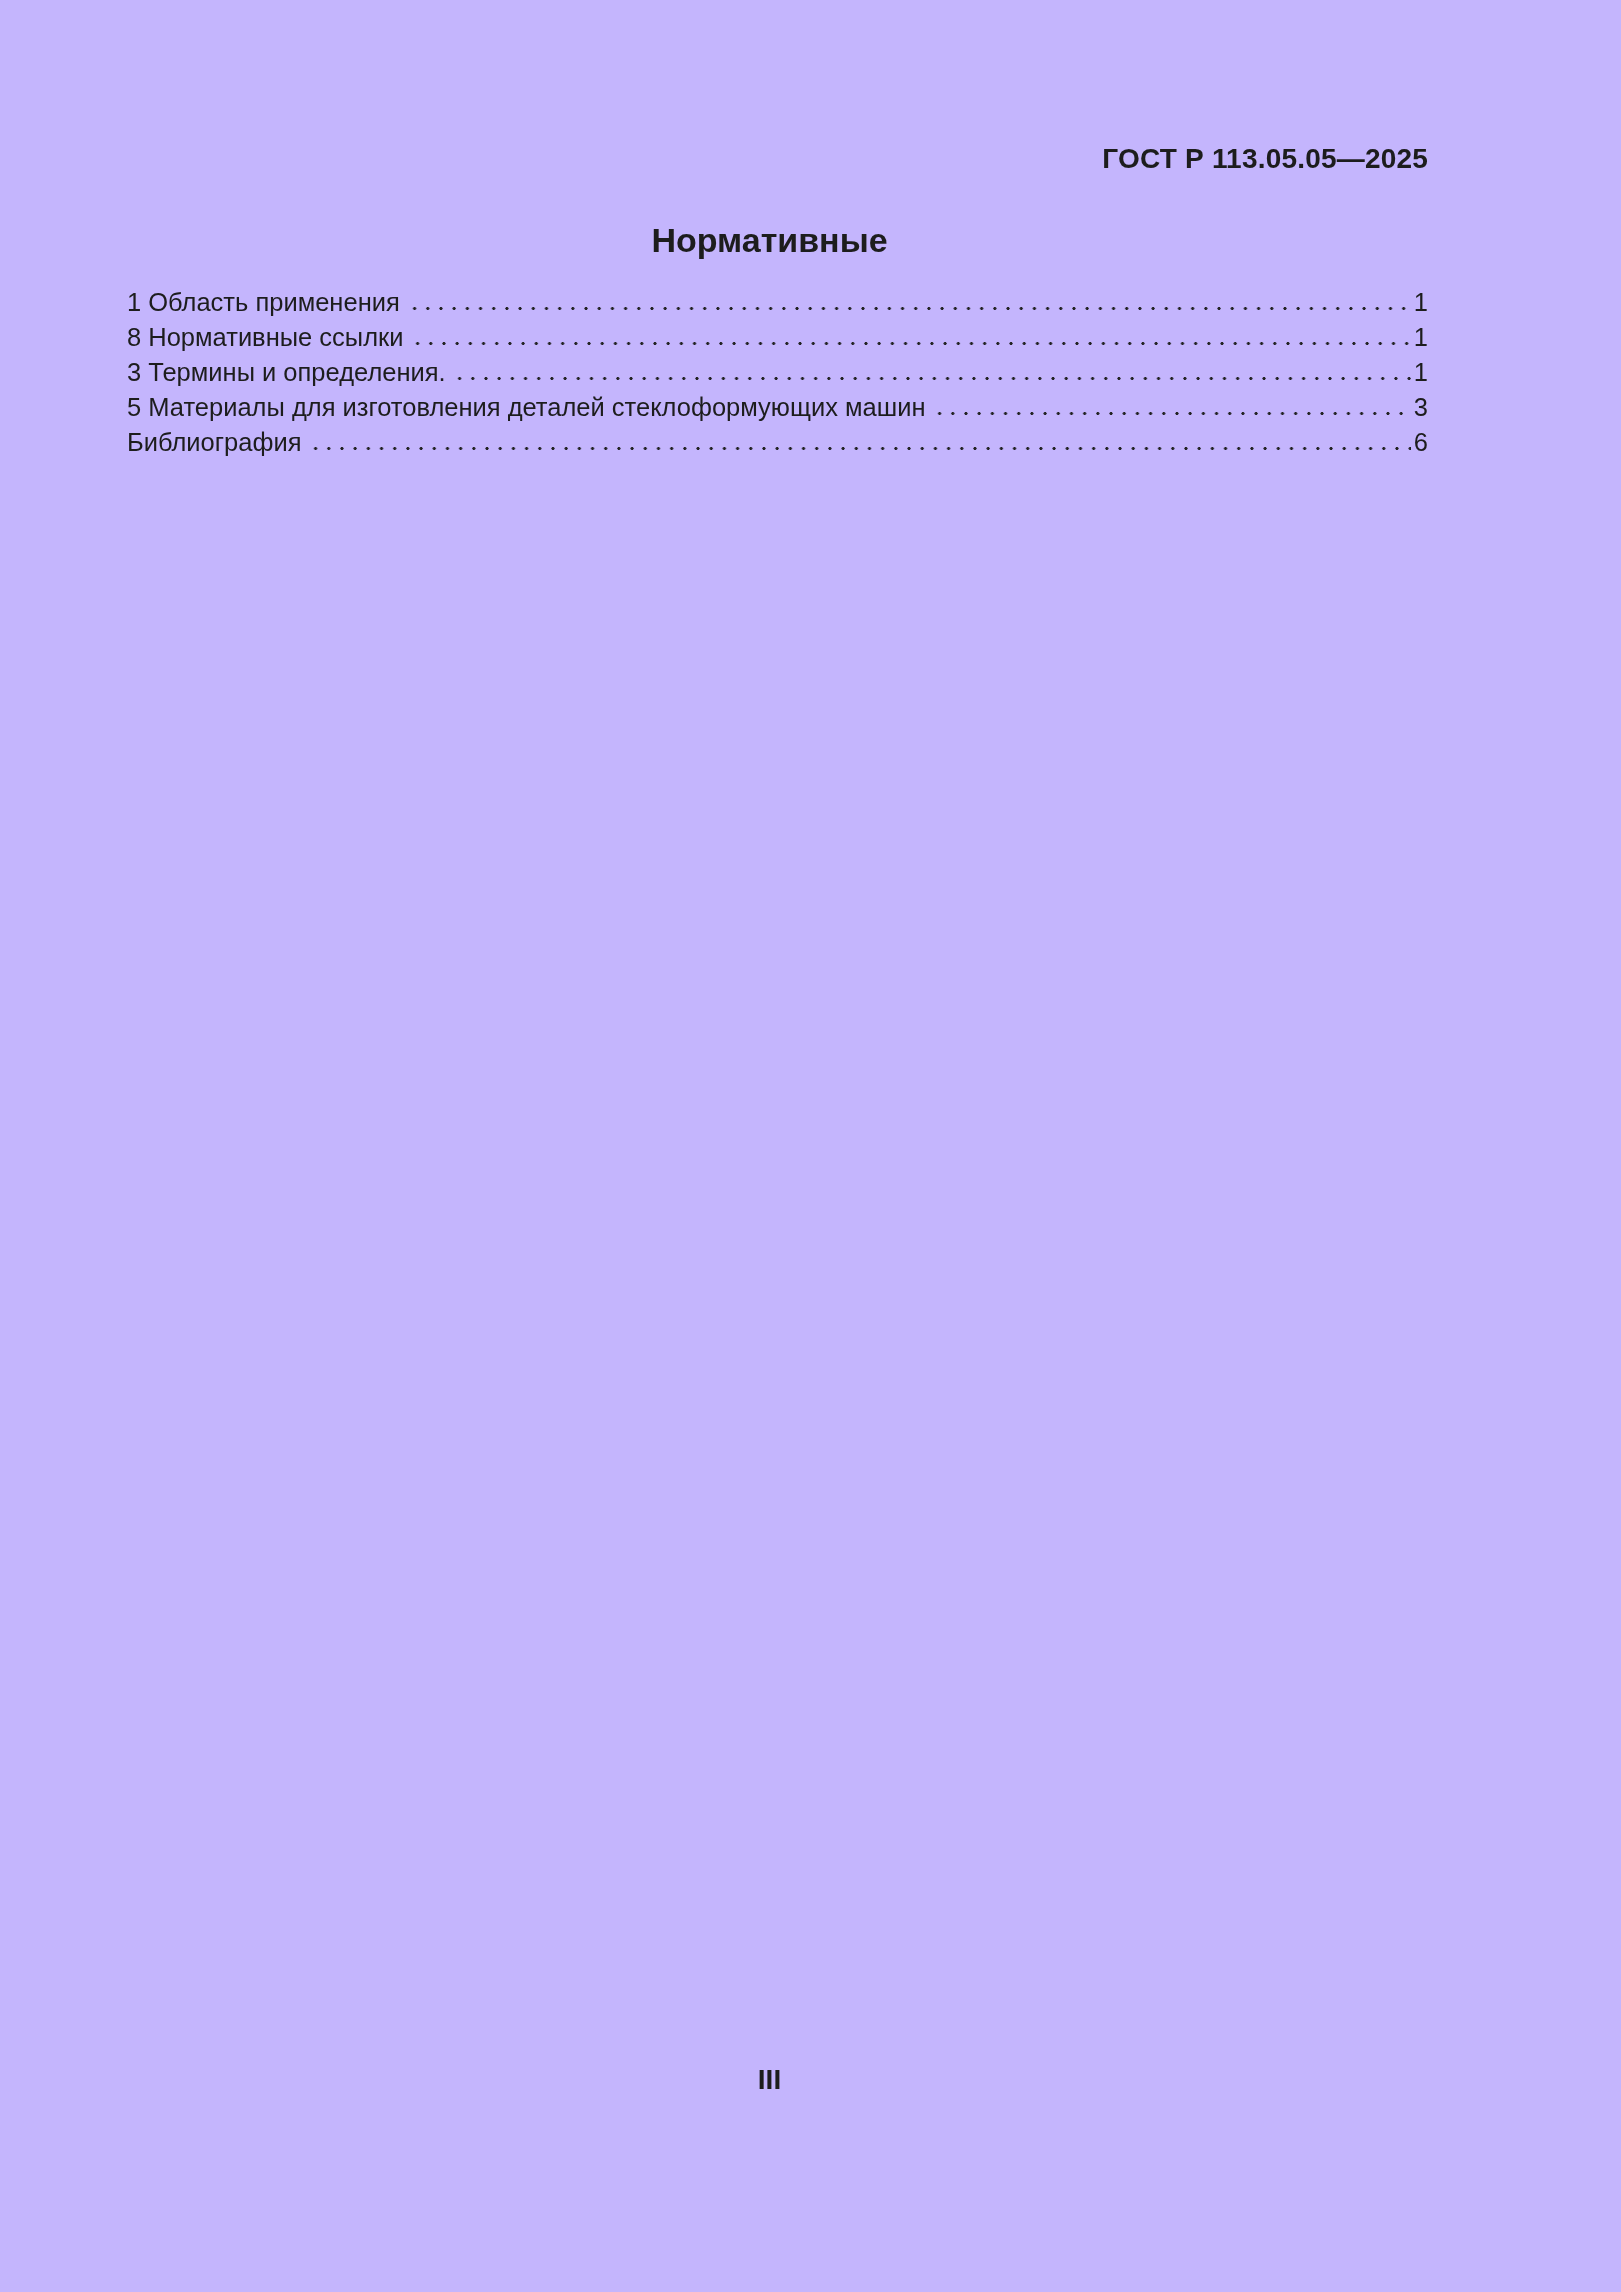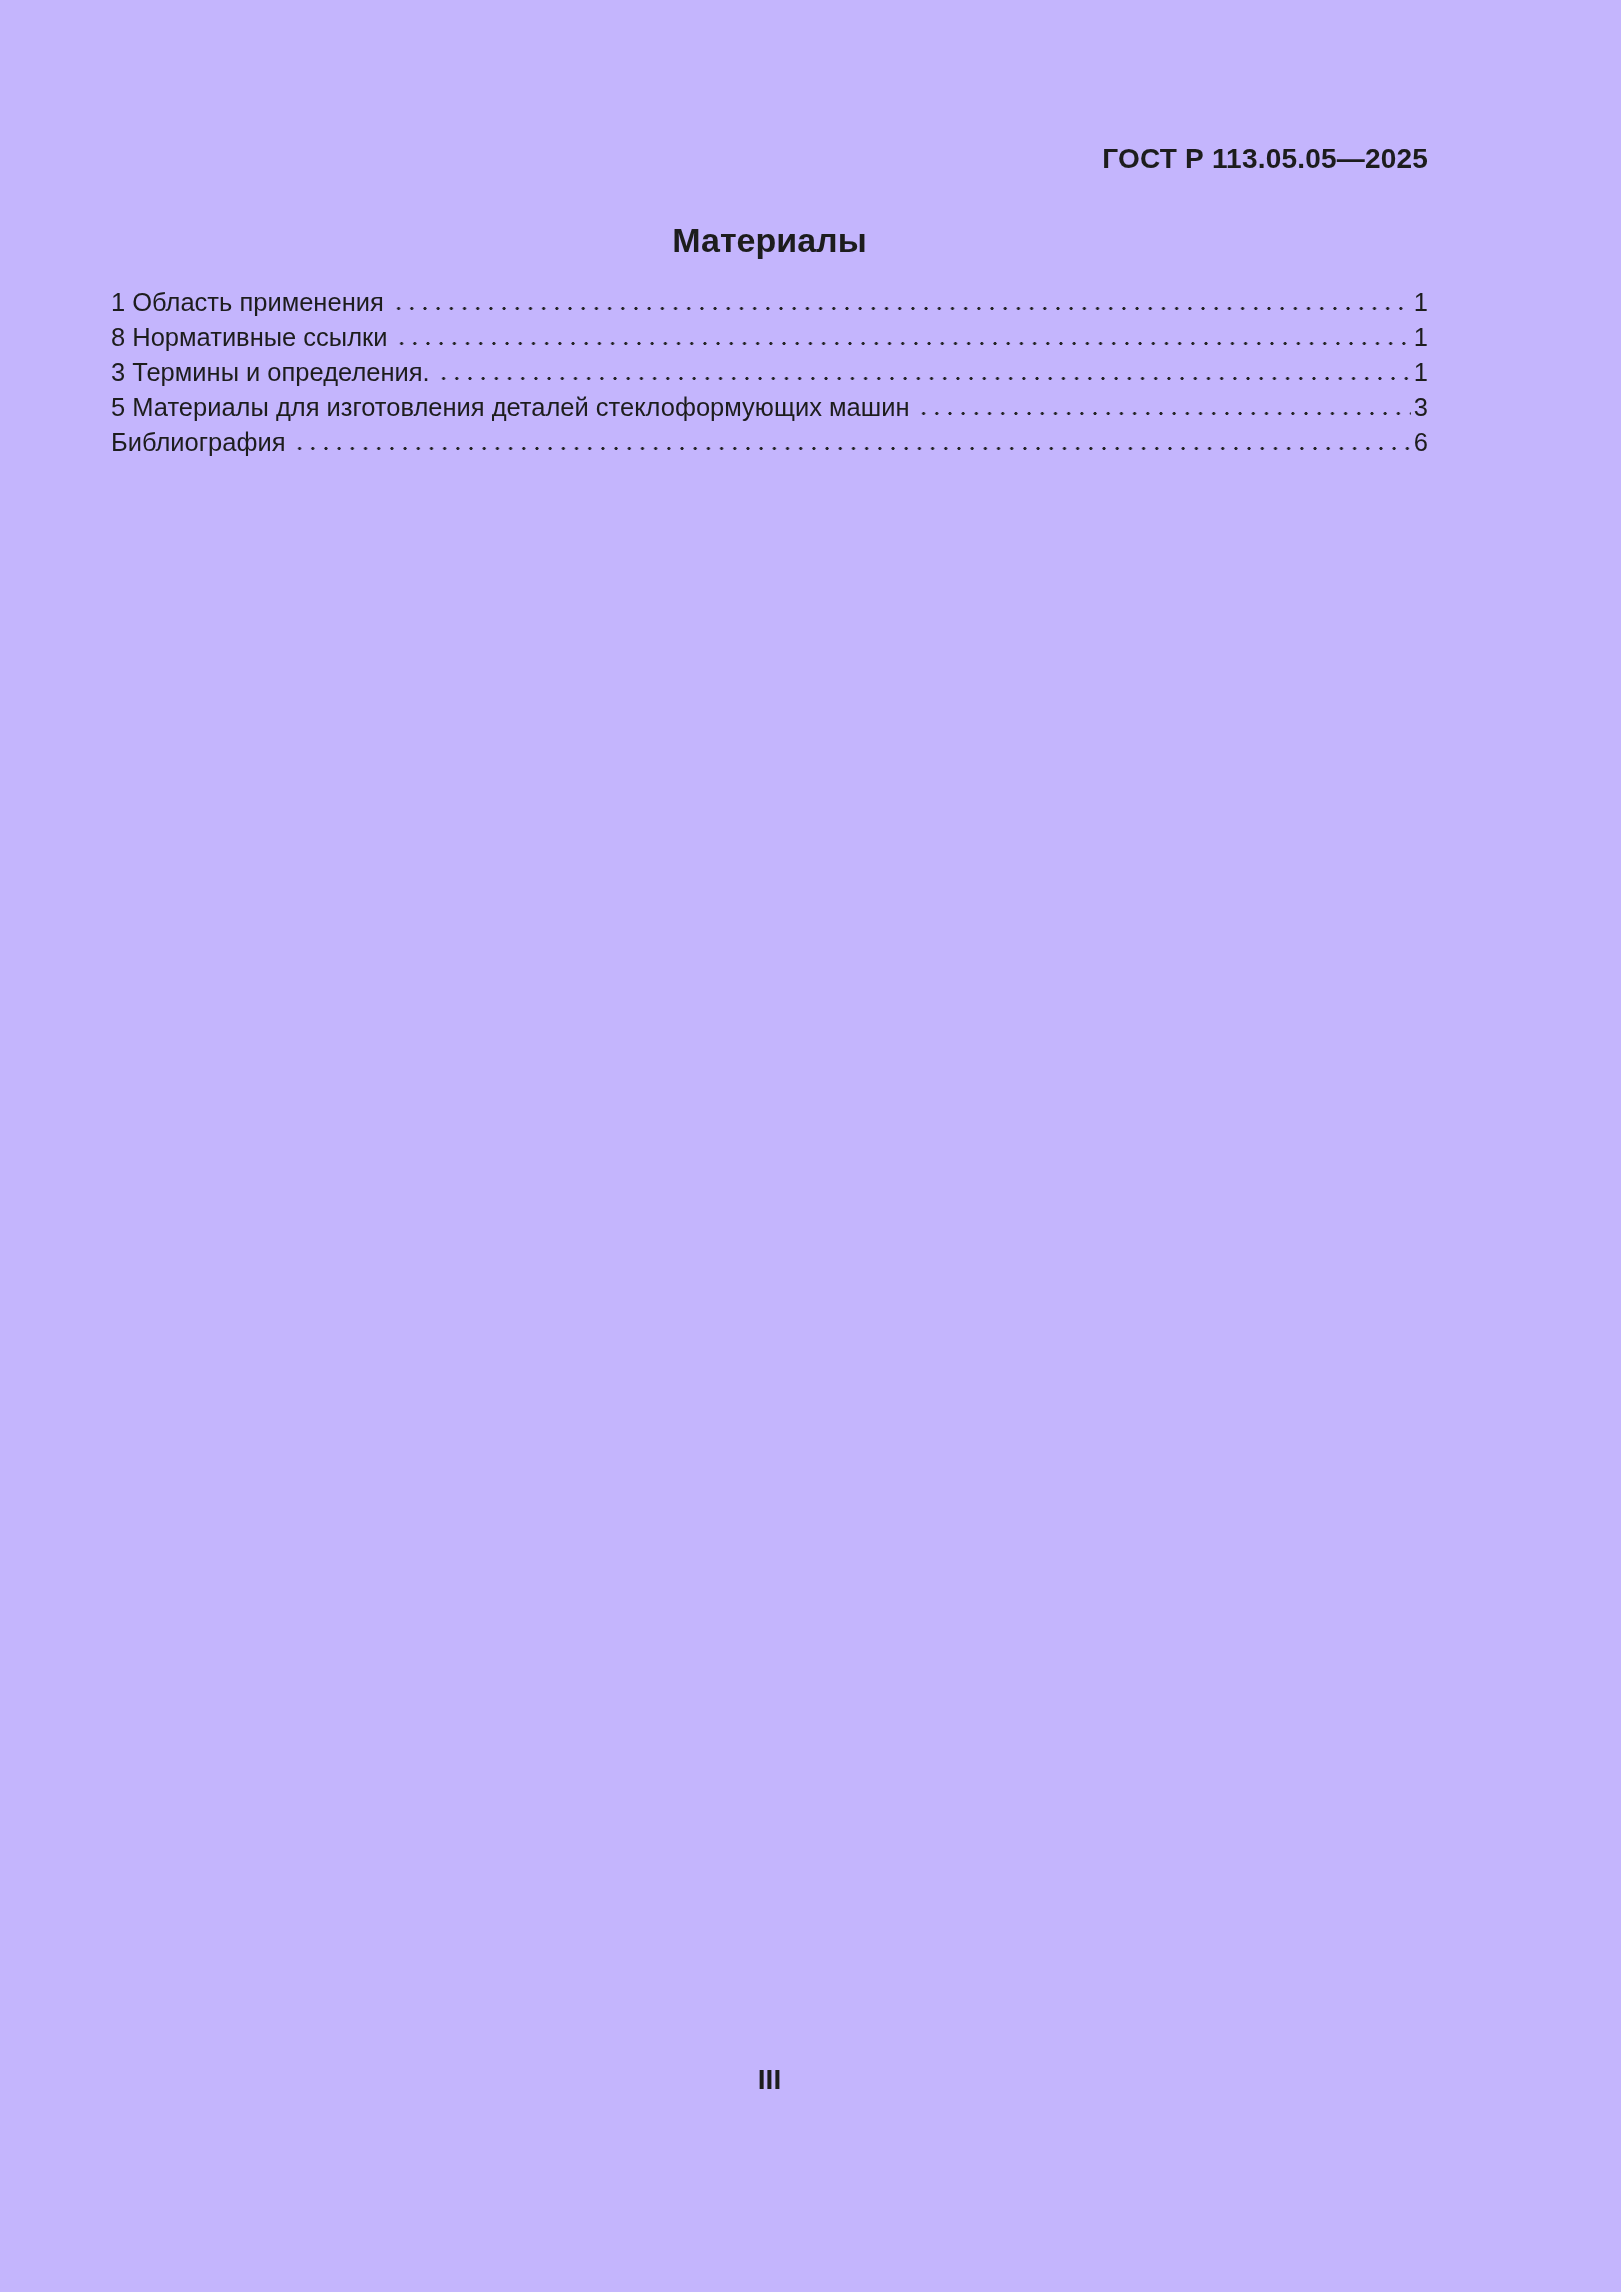--- a/index.html
+++ b/index.html
@@ -45,20 +45,21 @@
   }
   .toc-line {
     display: flex;
     align-items: baseline;
     font-size: 25.5px;
     line-height: 35px;
     white-space: nowrap;
   }
   .toc-label {
     flex: 0 0 auto;
+    margin-left: 16px;
   }
   .leader {
     flex: 1 1 auto;
     min-width: 23.5px;
     height: 4.9px;
     margin: 0 2.9px 0 7.8px;
     background-image: radial-gradient(circle, #222222 1.3px, transparent 1.8px);
     background-size: 13.2px 4.9px;
     background-repeat: repeat-x;
     background-position: left bottom;
@@ -76,21 +77,21 @@
     font-weight: 700;
   }
 </style>
 </head>
 <body>
 
 <div class="page">
 
   <div class="doc-header">ГОСТ Р 113.05.05—2025</div>
 
-  <h1 class="doc-title">Материалы</h1>
+  <h1 class="doc-title">Нормативные</h1>
 
   <div class="toc">
 
     <div class="toc-line">
       <span class="toc-label">1 Область применения</span>
       <span class="leader"></span>
       <span class="toc-page">1</span>
     </div>
 
     <div class="toc-line">

